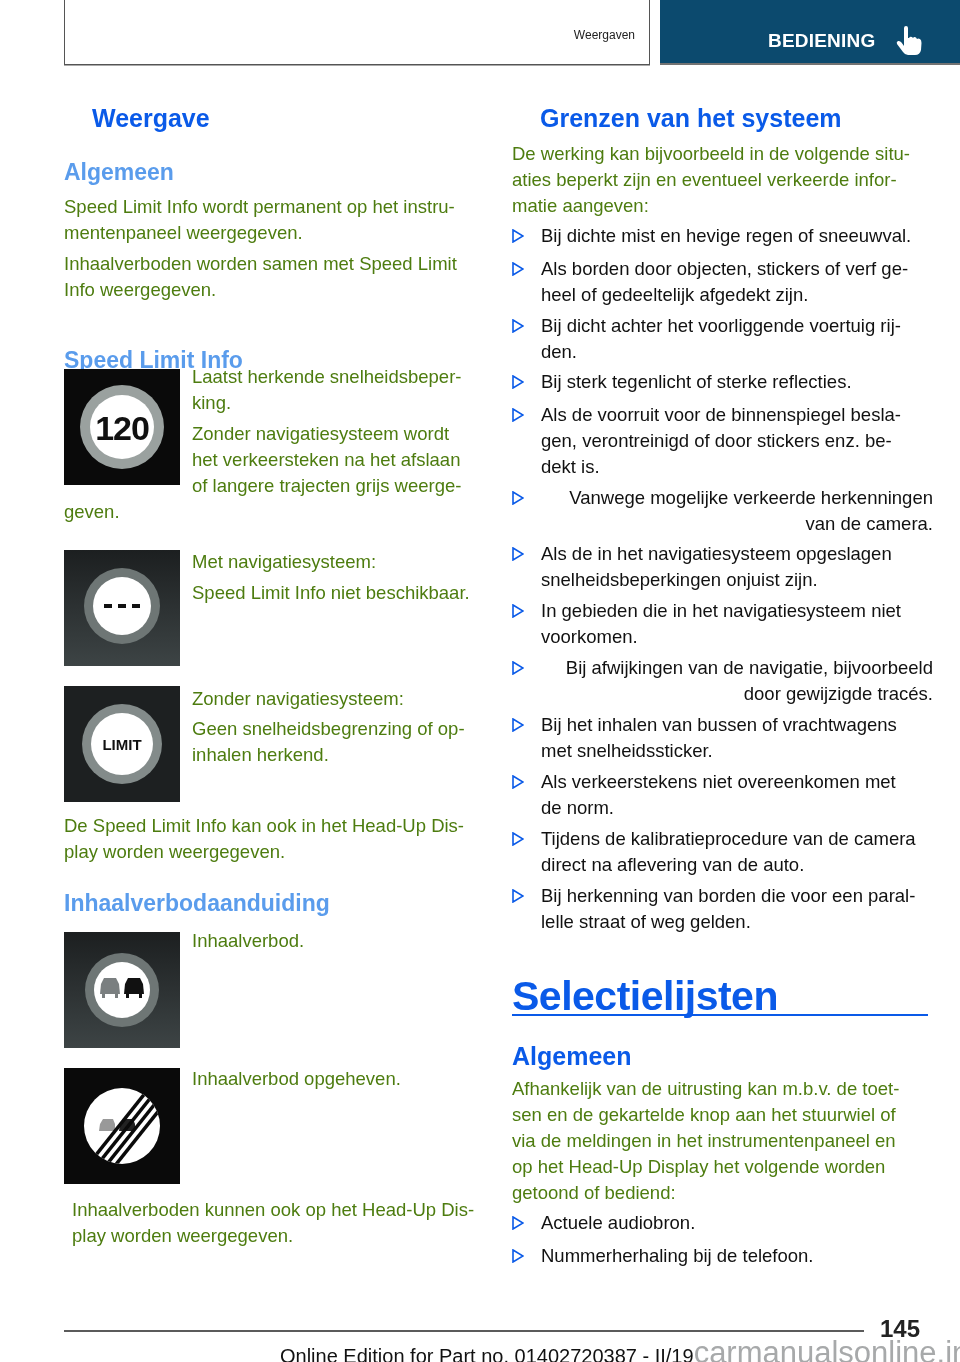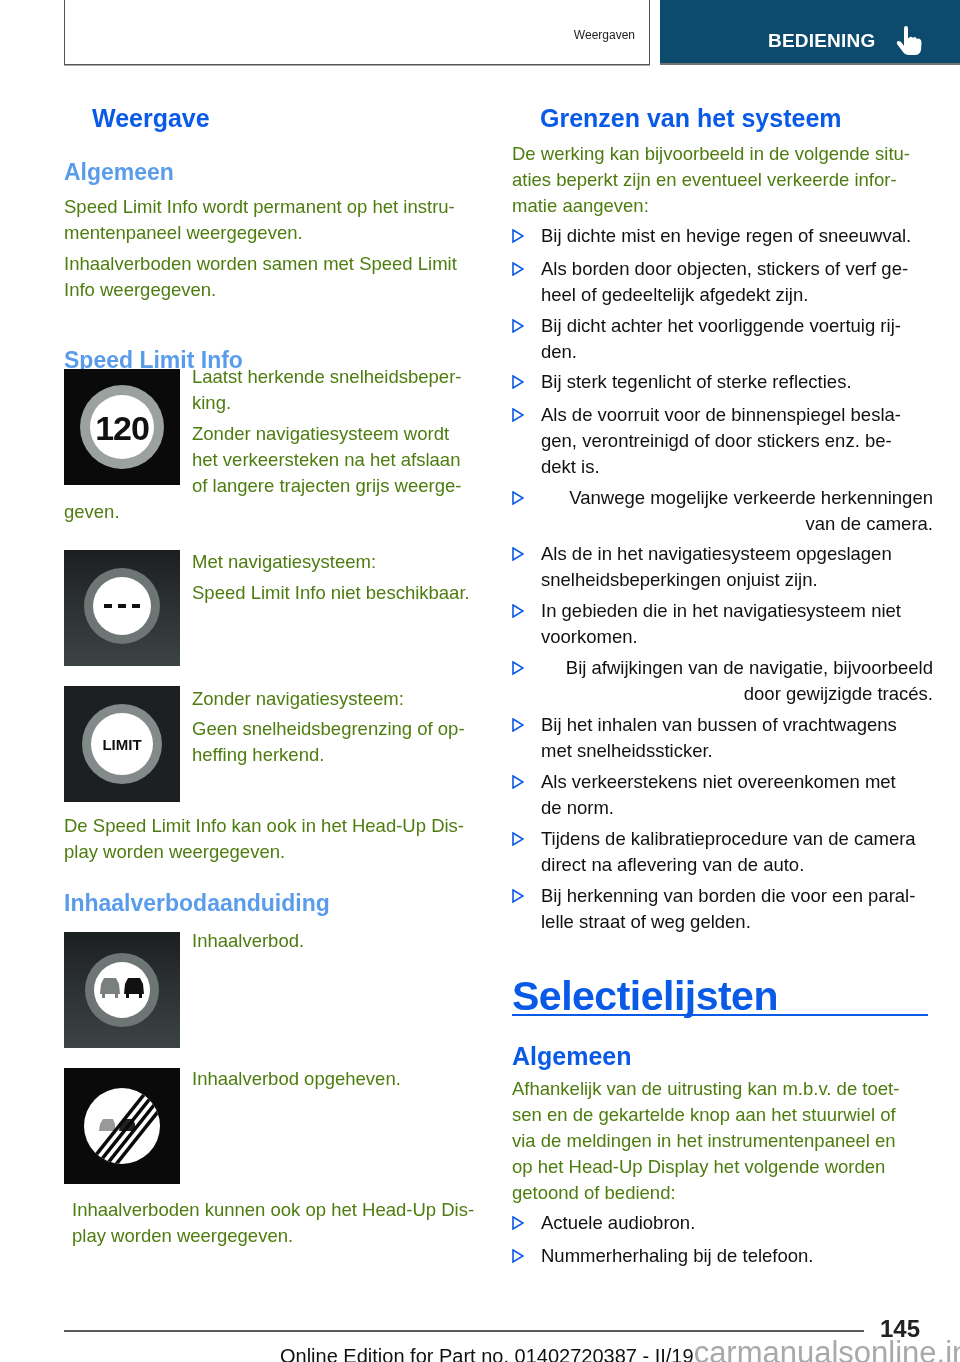--- a/index.html
+++ b/index.html
@@ -103,21 +103,21 @@
   <div class="p" style="top:580px;left:128px;width:300px;">Speed Limit Info niet beschikbaar.</div>
 
   <svg class="sign" style="top:686px;left:0;" viewBox="0 0 116 116">
     <rect width="116" height="116" fill="#1d2021"></rect>
     <circle cx="58" cy="58" r="40" fill="#838b8a"></circle>
     <circle cx="58" cy="58" r="31" fill="#ffffff"></circle>
     <text x="58" y="64" text-anchor="middle" font-family="Liberation Sans, sans-serif" font-weight="bold" font-size="15" fill="#111">LIMIT</text>
   </svg>
   <div class="p" style="top:686px;left:128px;width:300px;">Zonder navigatiesysteem:</div>
   <div class="p" style="top:716px;left:128px;width:300px;white-space:pre-line;">Geen snelheidsbegrenzing of op-
-heffing herkend.</div>
+inhalen herkend.</div>
 
   <div class="p" style="top:813px;left:0;width:420px;white-space:pre-line;">De Speed Limit Info kan ook in het Head-Up Dis-
 play worden weergegeven.</div>
 
   <div class="h3-light" style="top:890px;left:0;">Inhaalverbodaanduiding</div>
 
   <svg class="sign" style="top:932px;left:0;" viewBox="0 0 116 116">
     <defs>
       <linearGradient id="g2" x1="0" y1="0" x2="0" y2="1">
         <stop offset="0" stop-color="#1c1f20"></stop>

